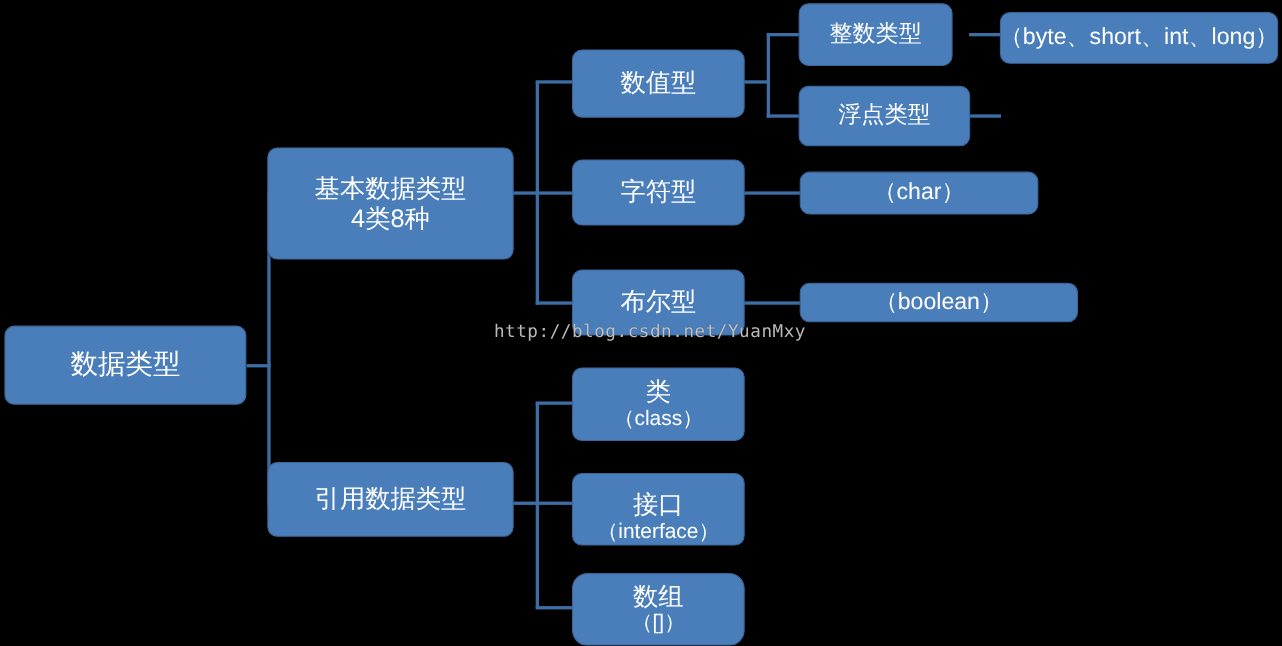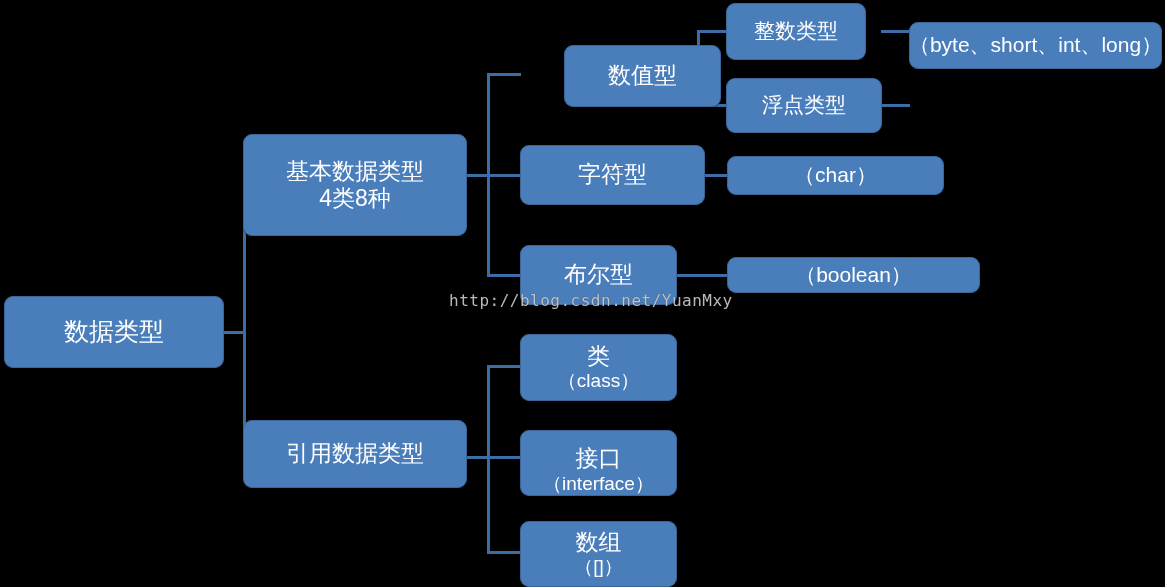--- a/index.html
+++ b/index.html
@@ -105,41 +105,41 @@
 
   <div class="node cn-md" style="left:243px; top:134px; width:224px; height:102px;">
     <span class="line1">基本数据类型</span>
     <span class="line2">4类8种</span>
   </div>
 
   <div class="node cn-md" style="left:243px; top:420px; width:224px; height:68px;">
     <span class="line1">引用数据类型</span>
   </div>
 
-  <div class="node cn-md" style="left:520px; top:45px; width:157px; height:62px;margin-left:44px;">
+  <div class="node cn-md" style="left:520px; top:45px; width:157px; height:62px;">
     <span class="line1">数值型</span>
   </div>
 
-  <div class="node cn-md" style="left:520px; top:145px; width:185px; height:60px;">
+  <div class="node cn-md" style="left:520px; top:145px; width:157px; height:60px;">
     <span class="line1">字符型</span>
   </div>
 
   <div class="node cn-md" style="left:520px; top:245px; width:157px; height:60px;">
     <span class="line1">布尔型</span>
   </div>
 
   <div class="node cn-sm" style="left:726px; top:3px; width:140px; height:57px;">
     <span class="line1">整数类型</span>
   </div>
 
   <div class="node cn-sm" style="left:726px; top:78px; width:156px; height:55px;">
     <span class="line1">浮点类型</span>
   </div>
 
-  <div class="node en-md" style="left:909px; top:22px; width:253px; height:47px;">
+  <div class="node en-md" style="left:909px; top:11px; width:253px; height:47px;">
     <span class="line1">（byte、short、int、long）</span>
   </div>
 
 
   <div class="node en-md" style="left:727px; top:156px; width:217px; height:39px;">
     <span class="line1">（char）</span>
   </div>
 
   <div class="node en-md" style="left:727px; top:257px; width:253px; height:36px;">
     <span class="line1">（boolean）</span>
@@ -148,20 +148,20 @@
   <div class="node cn-md" style="left:520px; top:334px; width:157px; height:67px;">
     <span class="line1">类</span>
     <span class="line2 en-sm">（class）</span>
   </div>
 
   <div class="node cn-md" style="left:520px; top:430px; width:157px; height:66px;justify-content:flex-end;">
     <span class="line1">接口</span>
     <span class="line2 en-sm">（interface）</span>
   </div>
 
-  <div class="node cn-md" style="left:520px; top:521px; width:157px; height:66px;">
+  <div class="node cn-md" style="left:520px; top:521px; width:157px; height:66px;border-radius:14px;">
     <span class="line1">数组</span>
     <span class="line2 en-sm">（[]）</span>
   </div>
 
   <div id="watermark">http://blog.csdn.net/YuanMxy</div>
 
 </div>
 
 </body></html>

